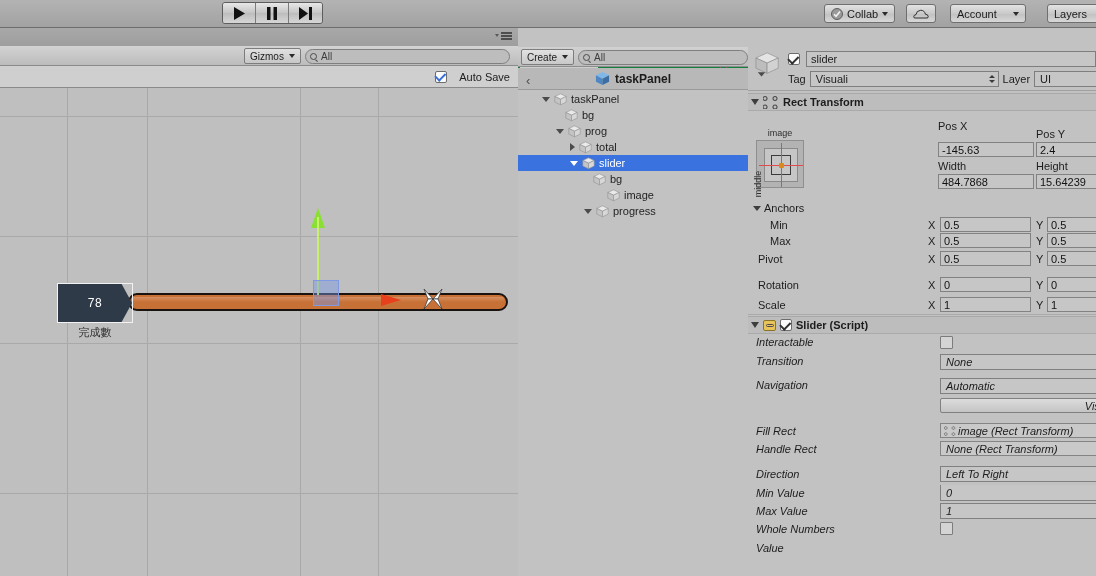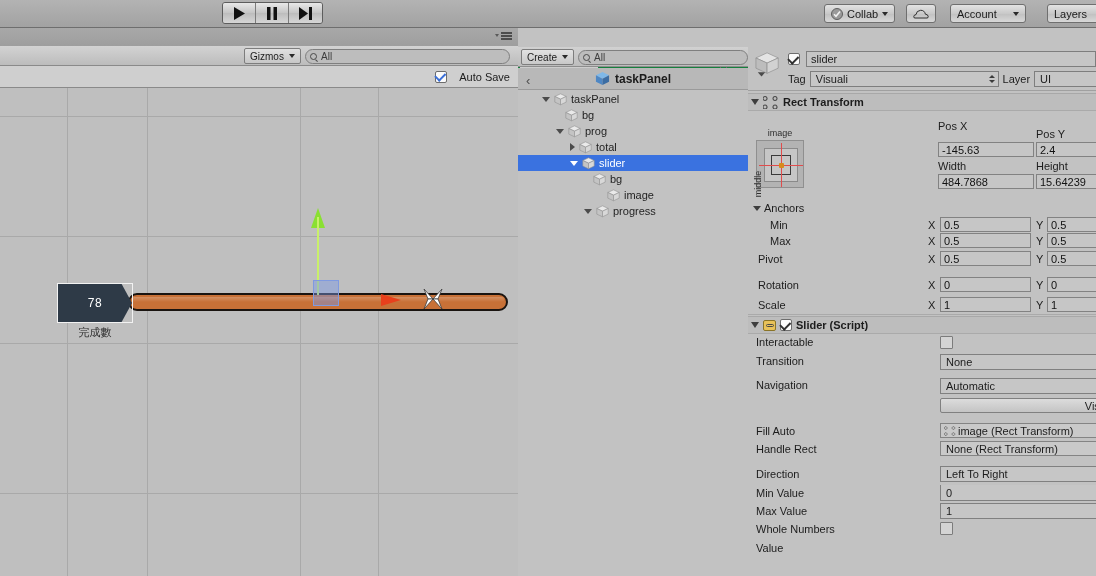--- a/index.html
+++ b/index.html
@@ -232,21 +232,21 @@
     transform:rotate(-90deg); transform-origin:center;
   }
   .f-lbl{ position:absolute; font-size:11px; color:#1d1d1d; }
   .f-box{
     position:absolute; height:15px; background:#c6c6c6; border:1px solid #828282;
     display:flex; align-items:center; padding-left:3px; font-size:11px; color:#111;
   }
   .axis-lbl{ position:absolute; font-size:11px; color:#1d1d1d; }
 
   .slider-body{ position:absolute; left:0; top:308px; width:100%; }
-  .row{ position:relative; height:18px; }
+  .row{ position:relative; height:18px;font-style:italic; }
   .row .lab{ position:absolute; left:8px; top:2px; font-size:11px; }
   .sm-ck{ width:13px;height:13px;background:#d4d4d4;border:1px solid #7c7c7c;border-radius:1px; }
   .wide-field{
     position:absolute; left:940px; right:-28px; height:16px;
     background:#c6c6c6; border:1px solid #808080;
     display:flex;align-items:center;padding-left:5px;font-size:11px;
   }
   .btn-field{
     position:absolute; left:940px; right:-28px; height:15px;
     background:linear-gradient(to bottom,#dcdcdc,#c4c4c4); border:1px solid #808080;border-radius:2px;
@@ -704,21 +704,21 @@
         </span>
       </div>
 
       <div class="row" style="height:26px">
         <span class="btn-field" style="left:192px;right:-28px;top:1px">
           <span>Visuali</span>
         </span>
       </div>
 
       <div class="row" style="height:18px">
-        <span class="lab">Fill Auto</span>
+        <span class="lab">Fill Rect</span>
         <span class="obj-field" style="left:192px;right:-28px;top:0px">
           <svg width="12" height="11" viewBox="0 0 14 12">
             <g fill="none" stroke="#6a6a6a" stroke-width="1">
               <path d="M2 1.5 a1.6 1.6 0 1 0 .01 0"></path>
                 <path d="M11 1.5 a1.6 1.6 0 1 0 .01 0"></path>
               <path d="M2 8.6 a1.6 1.6 0 1 0 .01 0"></path>
                 <path d="M11 8.6 a1.6 1.6 0 1 0 .01 0"></path>
             </g>
           </svg>
           <span>image (Rect Transform)</span>

